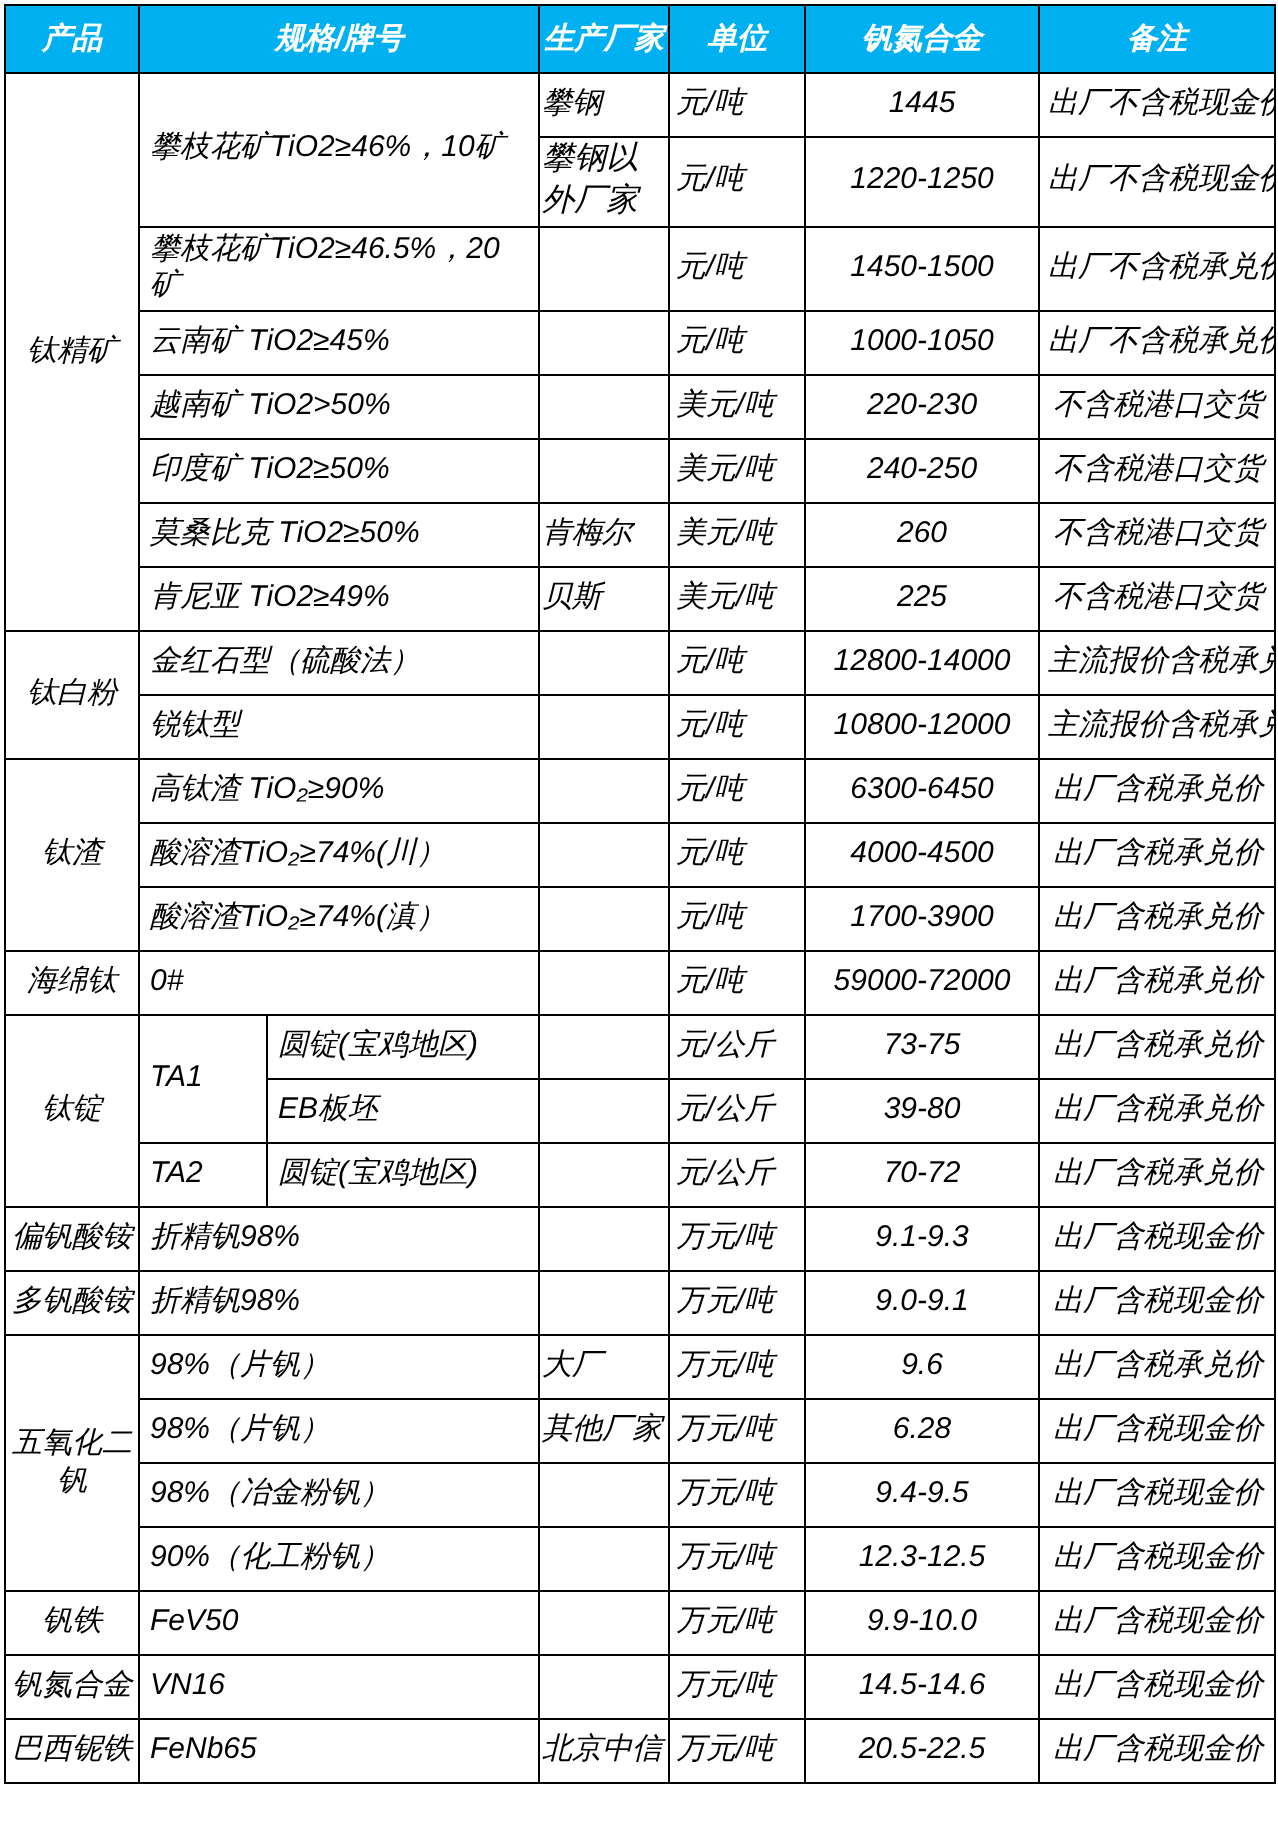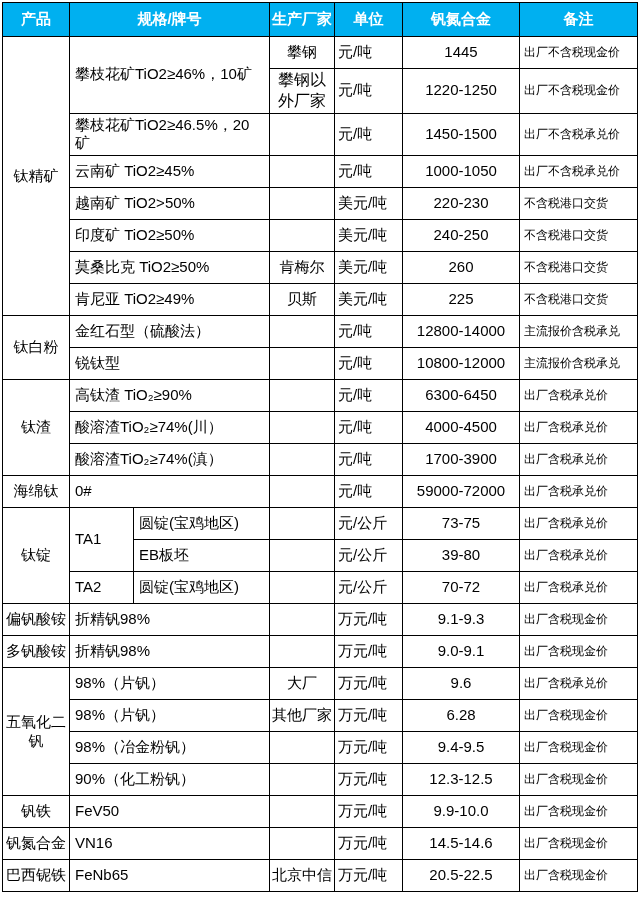--- a/index.html
+++ b/index.html
@@ -7,20 +7,21 @@
     margin: 0; padding: 0;
     width: 639px; height: 921px;
     background: #ffffff;
     font-family: "Liberation Sans", "DejaVu Sans", sans-serif;
   }
   .page { padding: 2px 2px 0 2px; }
   table.price-table {
     border-collapse: collapse;
     table-layout: fixed;
     width: 635px;
+    font-style: italic;
   }
   th, td {
     border: 1px solid #000000;
     vertical-align: middle;
     overflow: hidden;
     color: #000000;
   }
   th {
     background: #00B0F0;
     color: #ffffff;
@@ -32,25 +33,25 @@
   }
   td {
     font-size: 15px;
     height: 32px;
     padding: 2px 3px;
     line-height: 1.25;
   }
   td.product { text-align: center; padding: 2px 1px; margin-left: 12px; }
   td.spec    { text-align: left; padding-left: 5px; padding-right: 9px; }
   td.grade   { text-align: left; padding-left: 5px; }
-  td.mfr     { text-align: center; padding: 1px; }
+  td.mfr     { text-align: left; padding: 1px; }
   td.mfr.small { font-size: 16px; line-height: 1.3; }
   td.unit    { text-align: left; padding-left: 3px; white-space: nowrap; }
   td.price   { text-align: center; white-space: nowrap; }
-  td.note    { text-align: left; padding-left: 4px; font-size: 12px; white-space: nowrap; }
+  td.note    { text-align: center; padding-left: 4px; font-size: 15px; white-space: nowrap; }
 </style>
 </head>
 <body>
 
 <div class="page">
   <table class="price-table">
     <colgroup>
       <col style="width:67px">
         <col style="width:64px">
         <col style="width:136px">

